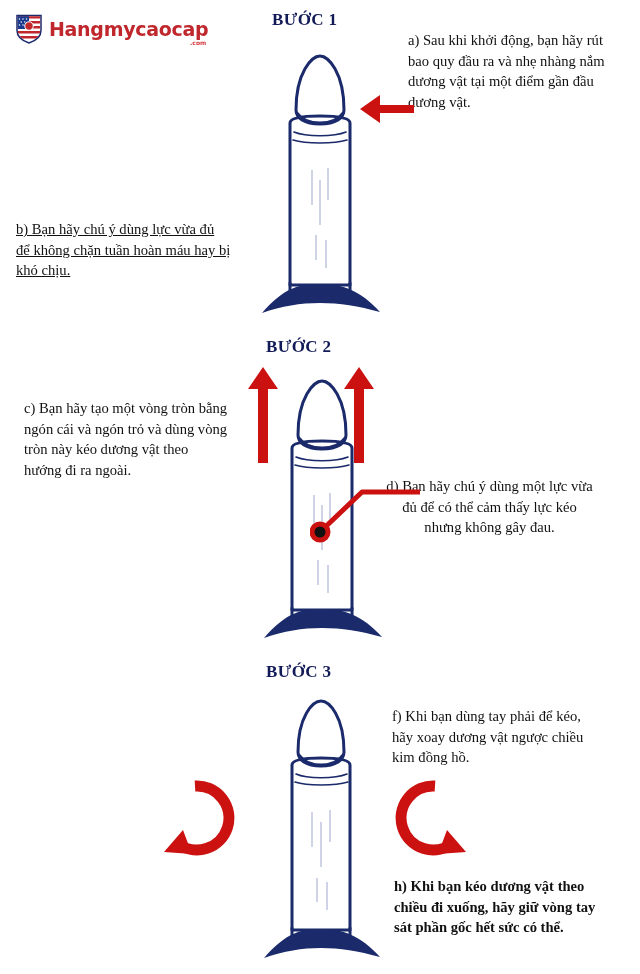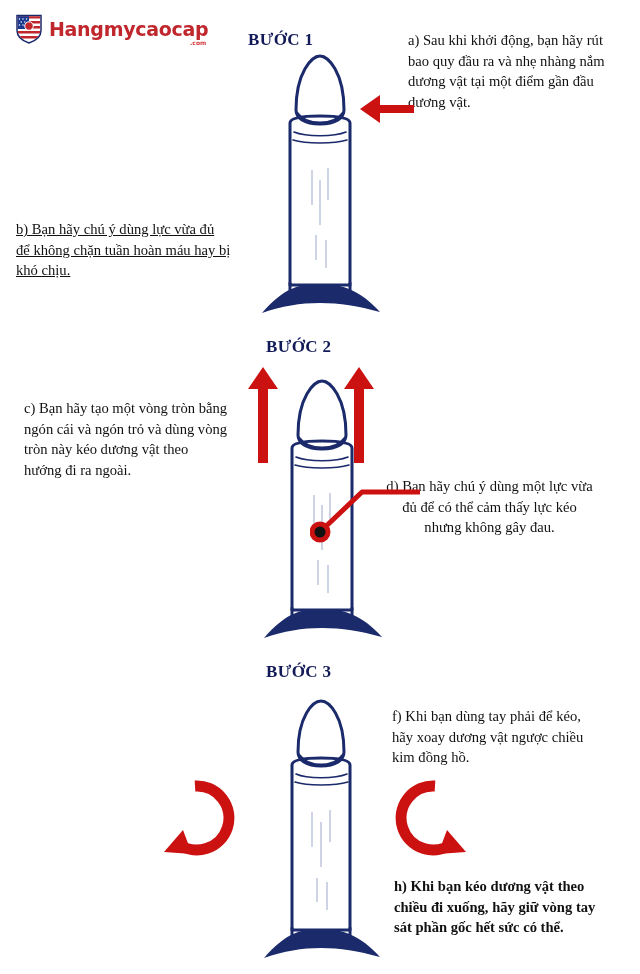--- a/index.html
+++ b/index.html
@@ -26,21 +26,21 @@
     font-size:6px;font-weight:700;color:#d4393f;letter-spacing:0;
   }
 
   
   .step-title{
     position:absolute;
     font-family:"Liberation Serif", serif;
     font-weight:700;font-size:17px;color:#121a57;
     letter-spacing:0.4px;white-space:nowrap;
   }
-  #t1{left:248px;top:10px;margin-top:20px;}
+  #t1{left:272px;top:10px;}
   #t2{left:266px;top:337px;}
   #t3{left:266px;top:662px;}
 
   
   .cap{
     position:absolute;
     font-family:"Liberation Serif", serif;
     font-size:14.6px;line-height:1.42;color:#111111;
   }
   #ca{left:408px;top:30px;width:200px;}

